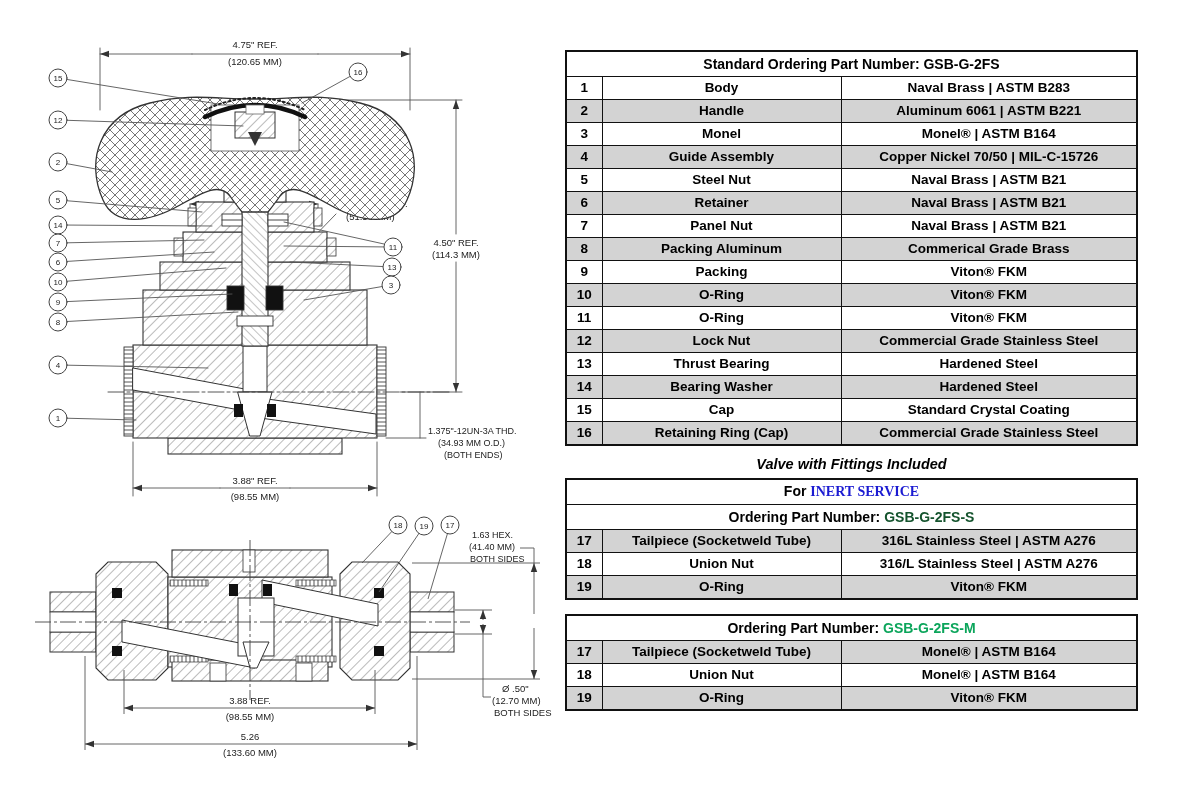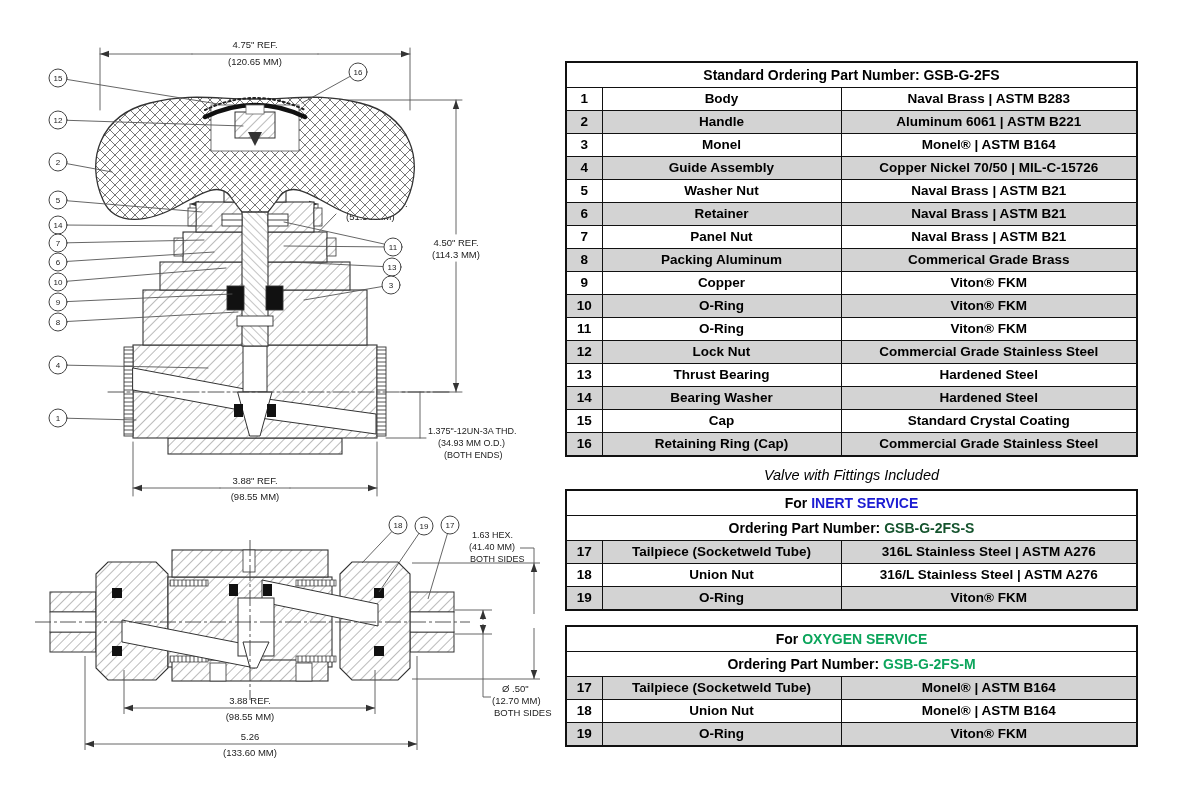--- a/index.html
+++ b/index.html
@@ -1,24 +1,24 @@
 <!DOCTYPE html>
 <html><head>
 <meta charset="utf-8">
 <style>
   html,body{margin:0;padding:0;background:#fff;}
   .canvas{position:relative;width:1200px;height:800px;background:#fff;overflow:hidden;
           font-family:"Liberation Sans",sans-serif;}
   svg text{font-family:"Liberation Sans",sans-serif;fill:#222;}
-  .tables{position:absolute;left:565px;top:50px;width:573px;margin-top:11px;}
+  .tables{position:absolute;left:565px;top:50px;width:573px;}
   table{border-collapse:collapse;table-layout:fixed;width:100%;border:2px solid #111;}
   td,th{border:1px solid #111;font-weight:bold;font-size:13.5px;text-align:center;
         padding:1px 2px;height:20px;line-height:1.15;white-space:nowrap;overflow:hidden;}
   tr.title-row td{font-size:14px;height:22px;background:#fff;}
-  .heading{margin:10px 0 6px;text-align:center;font-size:14.5px;font-weight:normal;font-style:italic;}
+  .heading{margin:10px 0 6px;text-align:center;font-size:14.5px;font-weight:bold;font-style:italic;}
   .oxy{margin-top:14px;}
 </style>
 </head>
 <body>
 
 <div class="canvas">
 
   
   <svg width="560" height="800" viewBox="0 0 560 800">
     <defs>
@@ -339,41 +339,41 @@
             <td>Monel</td>
             <td>Monel® | ASTM B164</td>
           </tr>
           <tr style="background: rgb(211, 211, 211);">
             <td>4</td>
             <td>Guide Assembly</td>
             <td>Copper Nickel 70/50 | MIL-C-15726</td>
           </tr>
           <tr>
             <td>5</td>
-            <td>Washer Nut</td>
+            <td>Steel Nut</td>
             <td>Naval Brass | ASTM B21</td>
           </tr>
           <tr style="background: rgb(211, 211, 211);">
             <td>6</td>
             <td>Retainer</td>
             <td>Naval Brass | ASTM B21</td>
           </tr>
           <tr>
             <td>7</td>
             <td>Panel Nut</td>
             <td>Naval Brass | ASTM B21</td>
           </tr>
           <tr style="background: rgb(211, 211, 211);">
             <td>8</td>
             <td>Packing Aluminum</td>
             <td>Commerical Grade Brass</td>
           </tr>
           <tr>
             <td>9</td>
-            <td>Copper</td>
+            <td>Packing</td>
             <td>Viton® FKM</td>
           </tr>
           <tr style="background: rgb(211, 211, 211);">
             <td>10</td>
             <td>O-Ring</td>
             <td>Viton® FKM</td>
           </tr>
           <tr>
             <td>11</td>
             <td>O-Ring</td>
@@ -411,21 +411,21 @@
 
     <table class="ftable">
       <colgroup>
           <col style="width:36px">
           <col style="width:239px">
           <col>
         </colgroup>
       <tbody>
         <tr class="title-row">
           <td colspan="3"><span>For</span>
-            <span style="color: rgb(27, 27, 210);">INERT SERVICE</span></td>
+            <span style="color: rgb(27, 27, 210); font-family: Liberation Serif, serif;">INERT SERVICE</span></td>
         </tr>
         <tr class="title-row">
           <td colspan="3"><span>Ordering Part Number:</span>
             <span style="color: #14532d;">GSB-G-2FS-S</span></td>
         </tr>
       </tbody>
       <tbody id="inert-body">
           <tr style="background: rgb(211, 211, 211);">
             <td>17</td>
             <td>Tailpiece (Socketweld Tube)</td>
@@ -445,24 +445,20 @@
     </table>
 
     <table class="ftable oxy">
       <colgroup>
           <col style="width:36px">
           <col style="width:239px">
           <col>
         </colgroup>
       <tbody>
         <tr class="title-row">
-          <td colspan="3"><span>For</span>
-            <span style="color: rgb(11, 165, 91);">OXYGEN SERVICE</span></td>
-        </tr>
-        <tr class="title-row">
           <td colspan="3"><span>Ordering Part Number:</span>
             <span style="color: rgb(11, 165, 91);">GSB-G-2FS-M</span></td>
         </tr>
       </tbody>
       <tbody id="oxygen-body">
           <tr style="background: rgb(211, 211, 211);">
             <td>17</td>
             <td>Tailpiece (Socketweld Tube)</td>
             <td>Monel® | ASTM B164</td>
           </tr>

